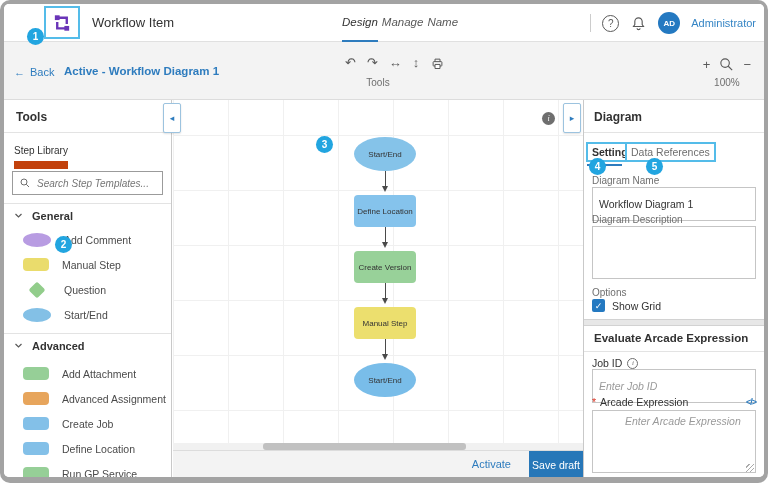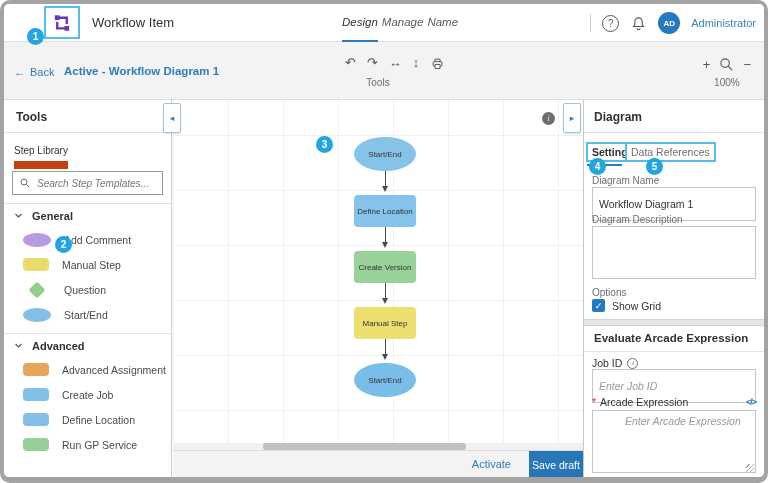--- a/index.html
+++ b/index.html
@@ -223,20 +223,24 @@
       </div>
 
       <div class="lp-section" style="margin-top:6px;">
         <span>
           <svg width="9" height="9" viewBox="0 0 12 12">
               <path d="M2 4l4 4 4-4" fill="none" stroke="#595959" stroke-width="1.6"></path>
             </svg>
         </span>
         <span>Advanced</span>
       </div>
+      <div class="lp-item" style="margin-top:4px;">
+        <span class="shp shp-rect" style="background-color: rgb(150, 207, 151);"></span>
+        <span class="lp-item-label">Add Attachment</span>
+      </div>
       <div class="lp-item">
         <span class="shp shp-rect" style="background-color: rgb(231, 165, 92);"></span>
         <span class="lp-item-label">Advanced Assignment</span>
       </div>
       <div class="lp-item">
         <span class="shp shp-rect" style="background-color: rgb(131, 192, 232);"></span>
         <span class="lp-item-label">Create Job</span>
       </div>
       <div class="lp-item">
         <span class="shp shp-rect" style="background-color: rgb(131, 192, 232);"></span>

